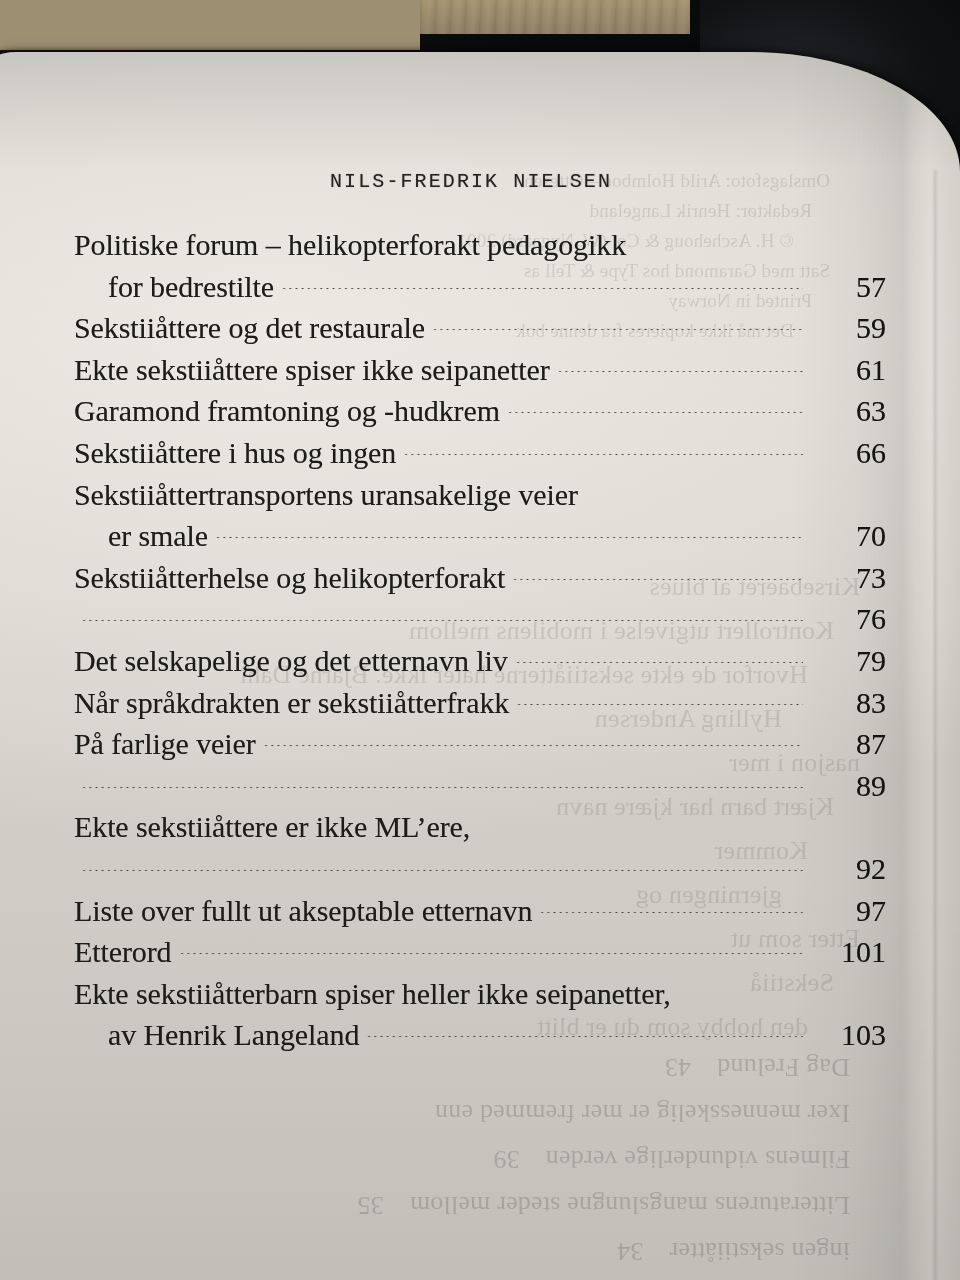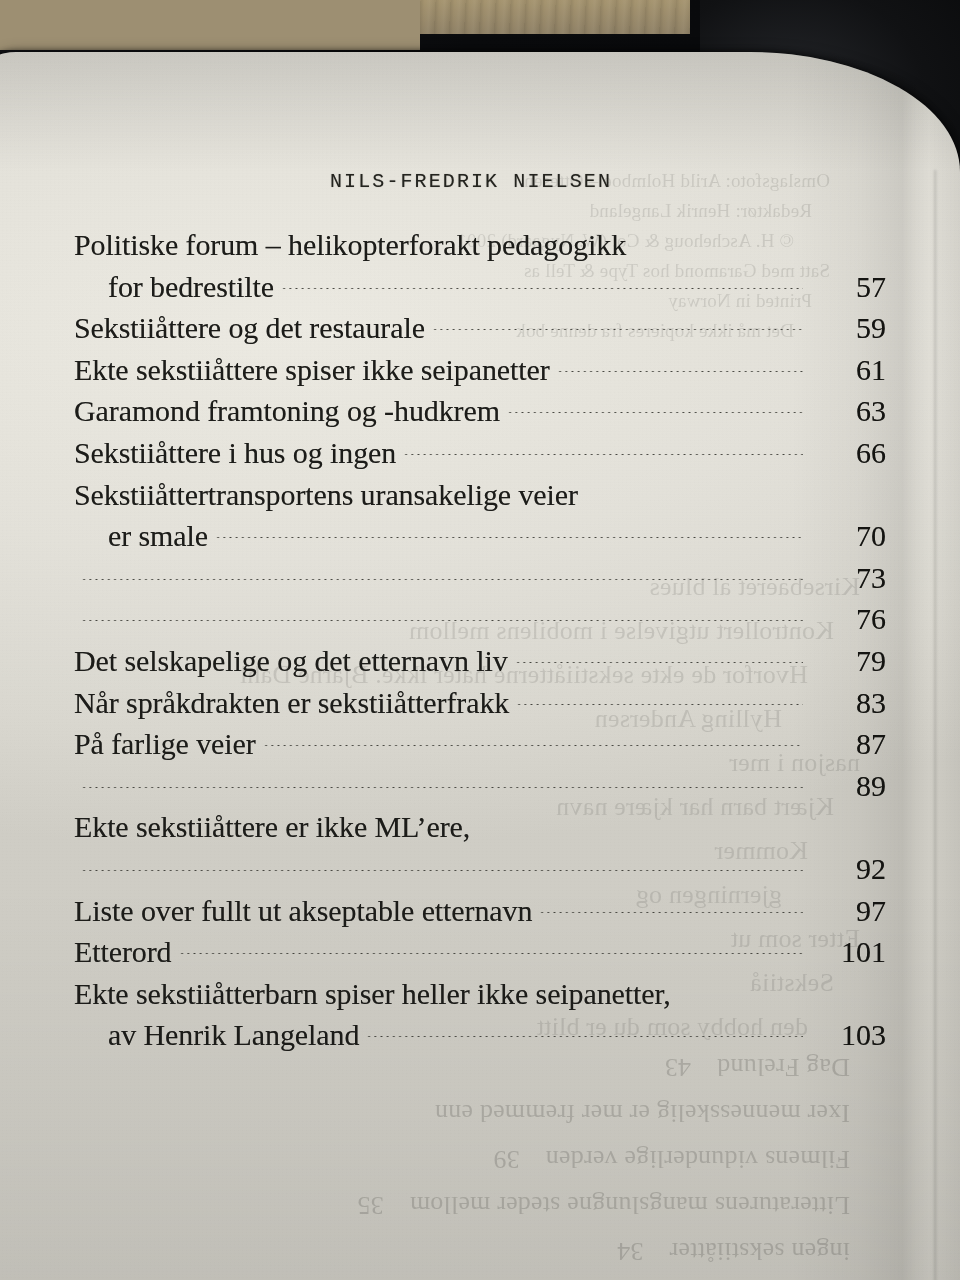--- a/index.html
+++ b/index.html
@@ -296,20 +296,21 @@
             <span class="toc-title">Sekstiiåttertransportens uransakelige veier</span>
             <span class="leader hidden"></span>
             <span class="toc-page empty"></span>
           </div>
           <div class="toc-row indent">
             <span class="toc-title">er smale</span>
             <span class="leader"></span>
             <span class="toc-page">70</span>
           </div>
           <div class="toc-row">
+            <span class="toc-title">Sekstiiåtterhelse og helikopterforakt</span>
             <span class="leader"></span>
             <span class="toc-page">73</span>
           </div>
           <div class="toc-row">
             <span class="leader"></span>
             <span class="toc-page">76</span>
           </div>
           <div class="toc-row">
             <span class="toc-title">Det selskapelige og det etternavn liv</span>
             <span class="leader"></span>

